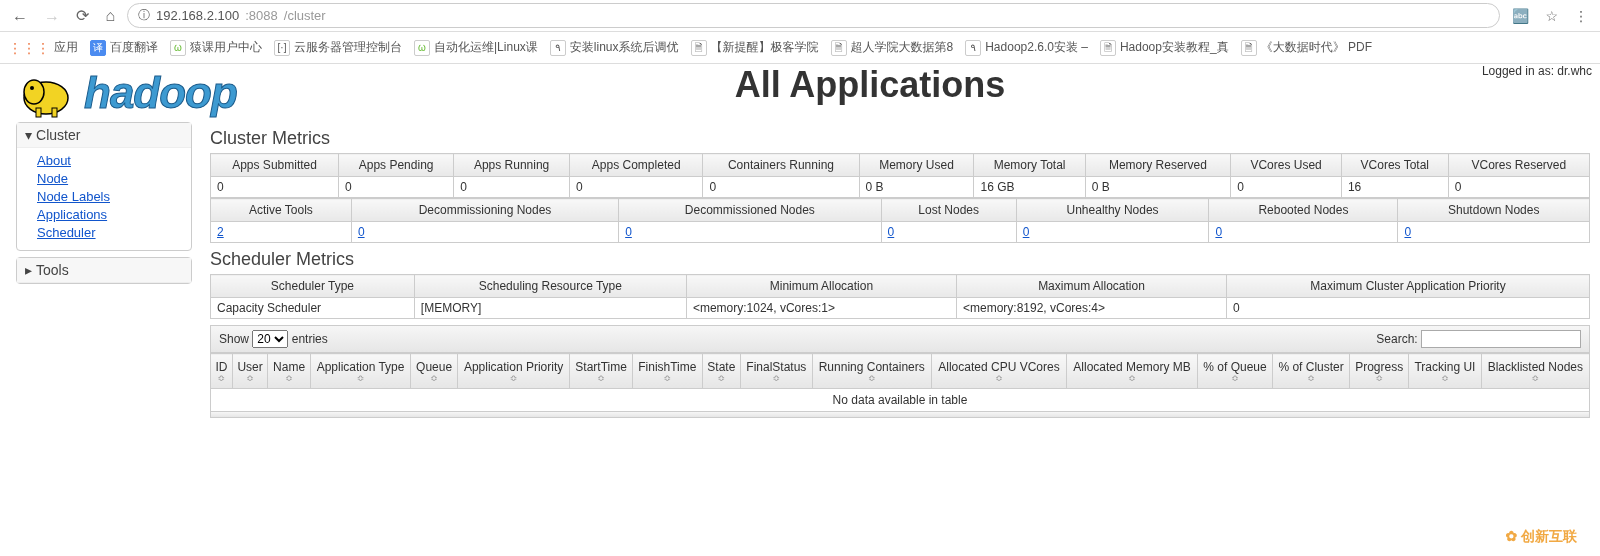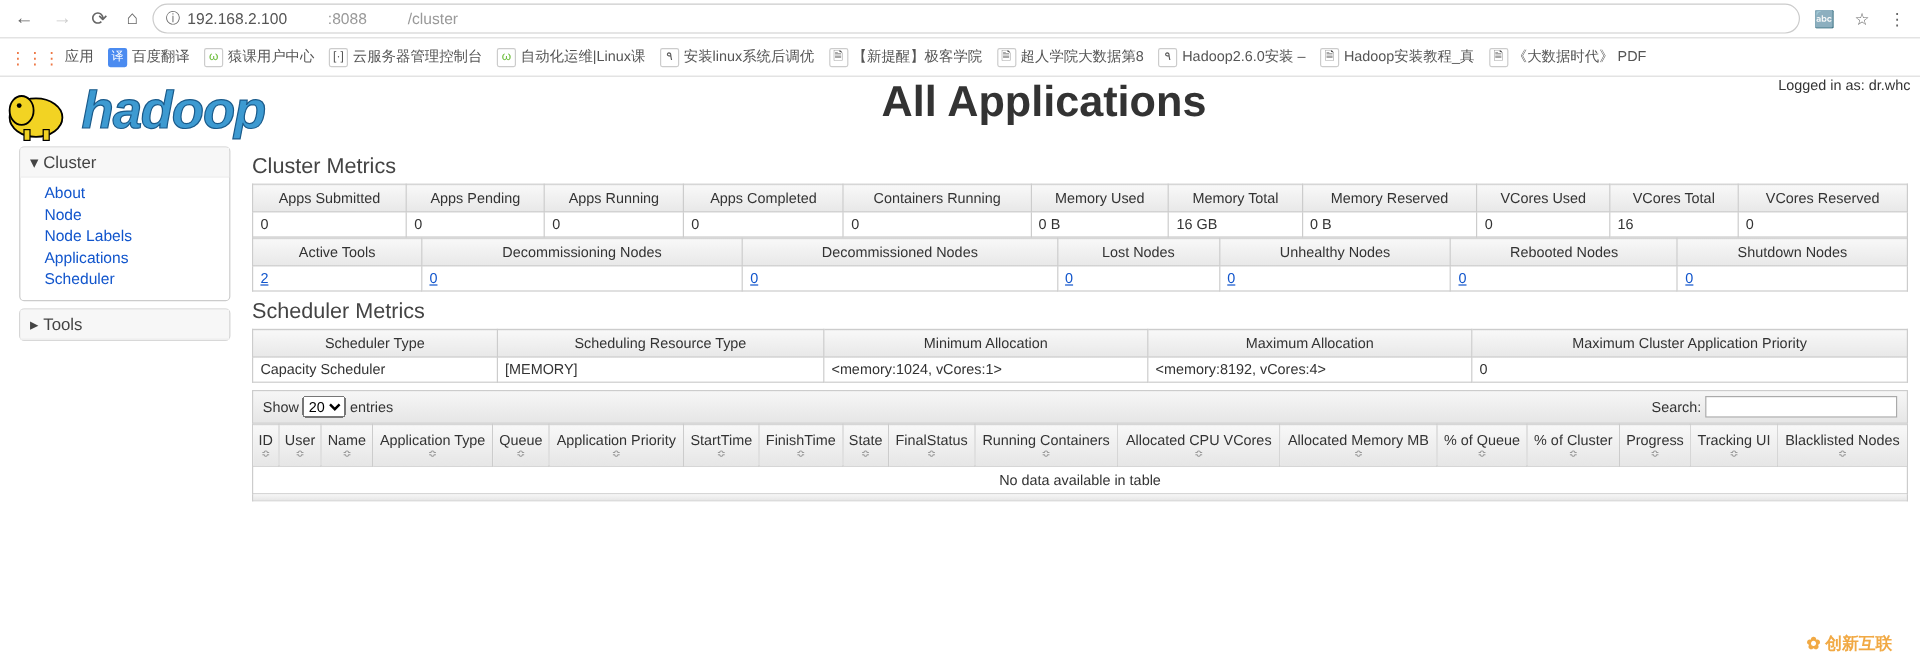--- a/index.html
+++ b/index.html
@@ -1,38 +1,38 @@
 <!DOCTYPE html>
 <html><head>
 <meta charset="utf-8">
 <style>
 * { box-sizing: border-box; margin: 0; padding: 0; }
 body { font-family: Arial, sans-serif; font-size: 13px; color: #333; background: #fff; width: 1600px; }
 .browser-bar { display: flex; align-items: center; padding: 4px 8px; gap: 8px; border-bottom: 1px solid #ddd; height: 32px; }
 .nav-btn { color: #666; cursor: pointer; font-size: 16px; padding: 0 4px; }
 .url-bar { flex: 1; display: flex; align-items: center; border: 1px solid #ccc; border-radius: 14px; padding: 3px 10px; gap: 6px; font-size: 13px; color: #555; }
 .url-icon { font-size: 12px; color: #666; }
-.url-dim { color: #999; margin-left: 28px; }
+.url-dim { color: #999; }
 .ext-icon { color: #666; font-size: 14px; padding: 0 4px; }
 .bookmarks-bar { display: flex; align-items: center; padding: 4px 8px; gap: 12px; border-bottom: 1px solid #ddd; height: 32px; font-size: 12px; color: #555; overflow: hidden; }
 .bm-item { display: flex; align-items: center; gap: 4px; white-space: nowrap; cursor: pointer; }
 .bm-icon { width: 16px; height: 16px; display: inline-block; border: 1px solid #ccc; border-radius: 2px; font-size: 10px; text-align: center; line-height: 14px; }
-.logo-wrap { display: flex; align-items: center; padding: 4px 0; }
+.logo-wrap { display: flex; align-items: center; padding: 4px 16px; }
 .logo-text { font-family: Arial Black, Arial, sans-serif; font-weight: 900; font-style: italic; font-size: 44px; color: #3d9ad1; -webkit-text-stroke: 1px #1a5a8a; letter-spacing: -1px; }
 .page-title { font-size: 36px; font-weight: bold; flex: 1; text-align: center; }
 .top-band { display: flex; align-items: flex-start; }
 .top-band .logo-wrap { flex: 0 0 320px; }
 .top-band .title-wrap { flex: 1; text-align: center; }
 .top-band .login-wrap { flex: 0 0 180px; text-align: right; padding-right: 8px; font-size: 12px; }
 .content-row { display: flex; }
 .sidebar { width: 200px; padding: 0 8px 8px 16px; }
 .side-box { border: 1px solid #ccc; border-radius: 4px; margin-bottom: 6px; }
 .side-title { padding: 4px 8px; font-size: 14px; color: #444; display: flex; align-items: center; gap: 4px; cursor: pointer; background: #f7f7f7; border-bottom: 1px solid #eee; }
 .side-links { padding: 4px 10px 8px 20px; }
-.side-links a, .sub-links a { display: block; color: #1155cc; font-size: 13px; line-height: 18px; }
+.side-links a, .sub-links a { display: block; color: #1155cc; text-decoration: underline; font-size: 13px; line-height: 18px; }
 .sub-links { padding-left: 20px; }
 .main { flex: 1; padding: 0 10px; }
 .section-title { font-size: 18px; color: #444; margin: 6px 0 4px 0; font-weight: normal; }
 table.metrics { width: 100%; border-collapse: collapse; font-size: 12px; }
 table.metrics th { background: linear-gradient(#f8f8f8, #e8e8e8); border: 1px solid #ccc; padding: 4px 6px; font-weight: normal; color: #333; }
 table.metrics td { border: 1px solid #ccc; padding: 3px 6px; }
 table.metrics td a { color: #1155cc; text-decoration: underline; }
 .dt-bar { display: flex; align-items: center; justify-content: space-between; background: linear-gradient(#f6f6f6, #e6e6e6); border: 1px solid #ccc; padding: 4px 8px; font-size: 12px; margin-top: 6px; }
 .dt-bar select { font-size: 12px; }
 .dt-bar input { border: 1px solid #aaa; font-size: 12px; padding: 1px 4px; width: 160px; }

